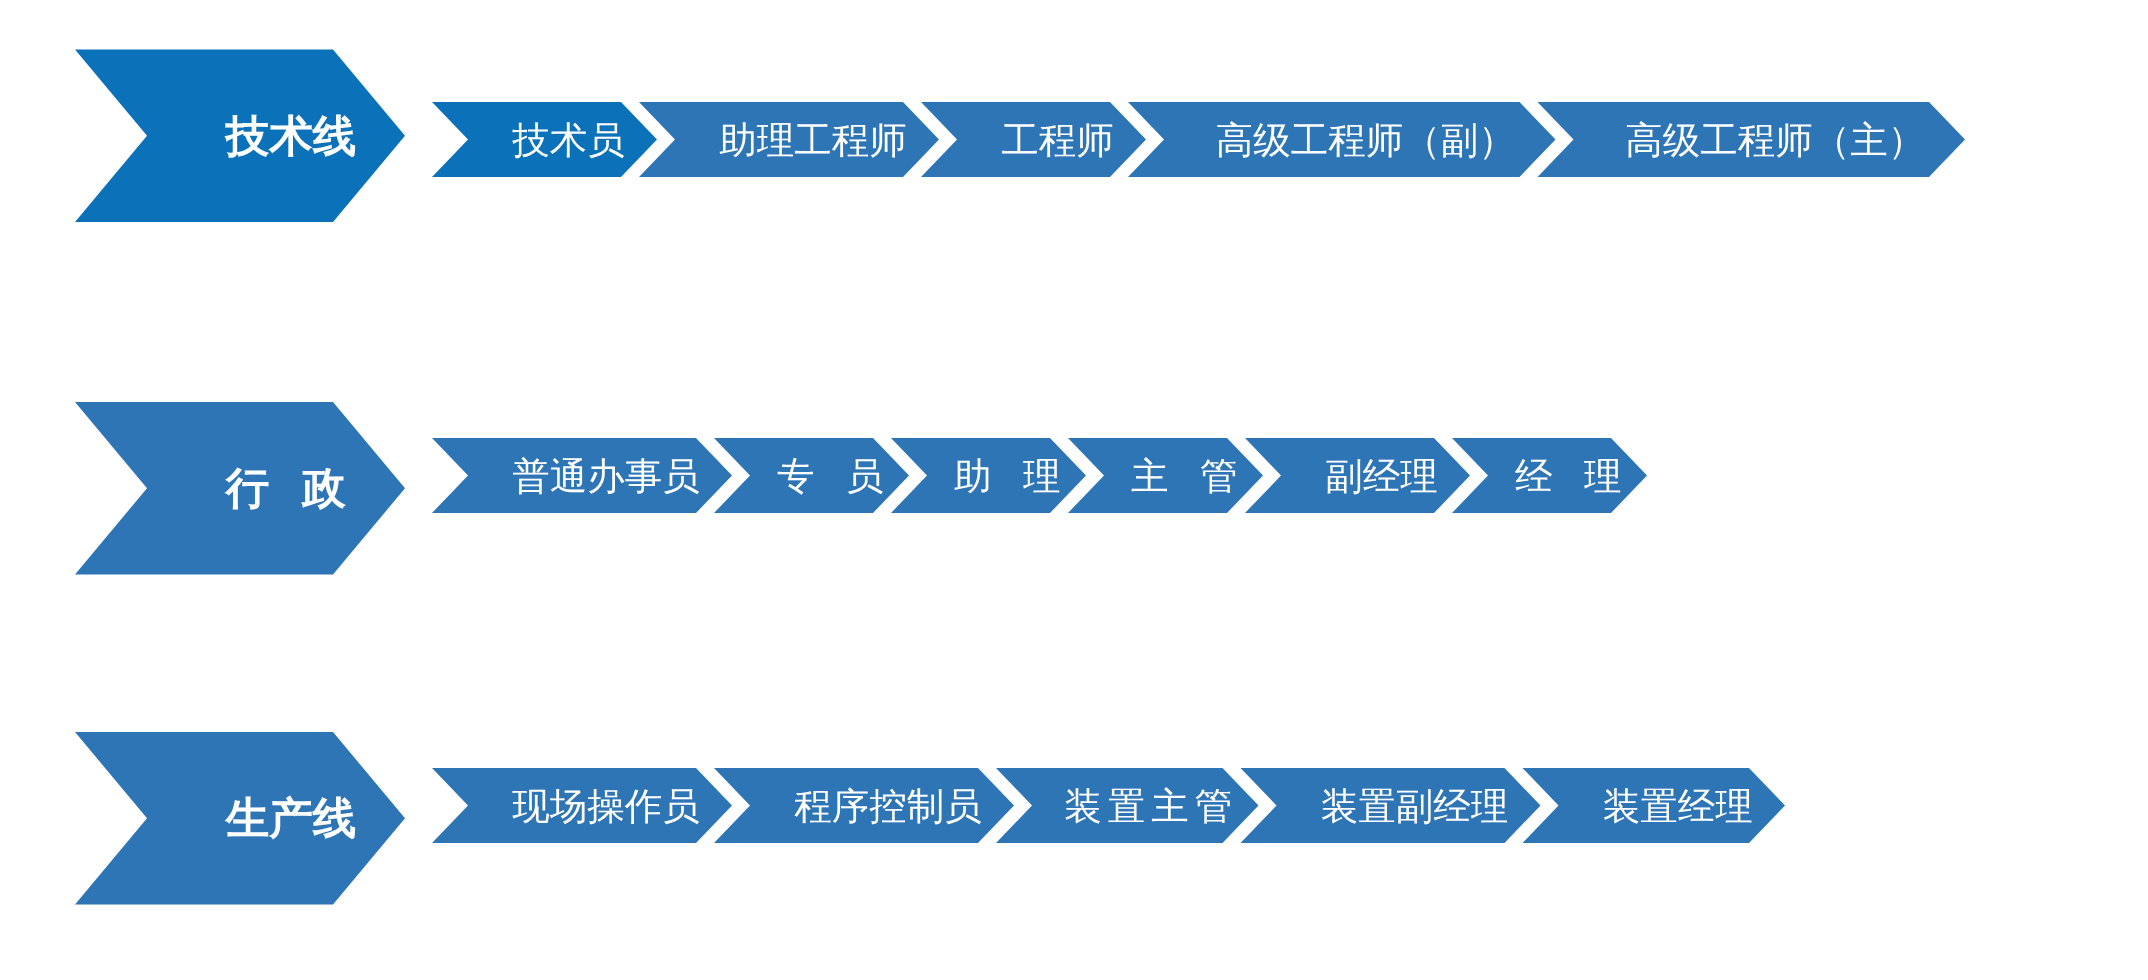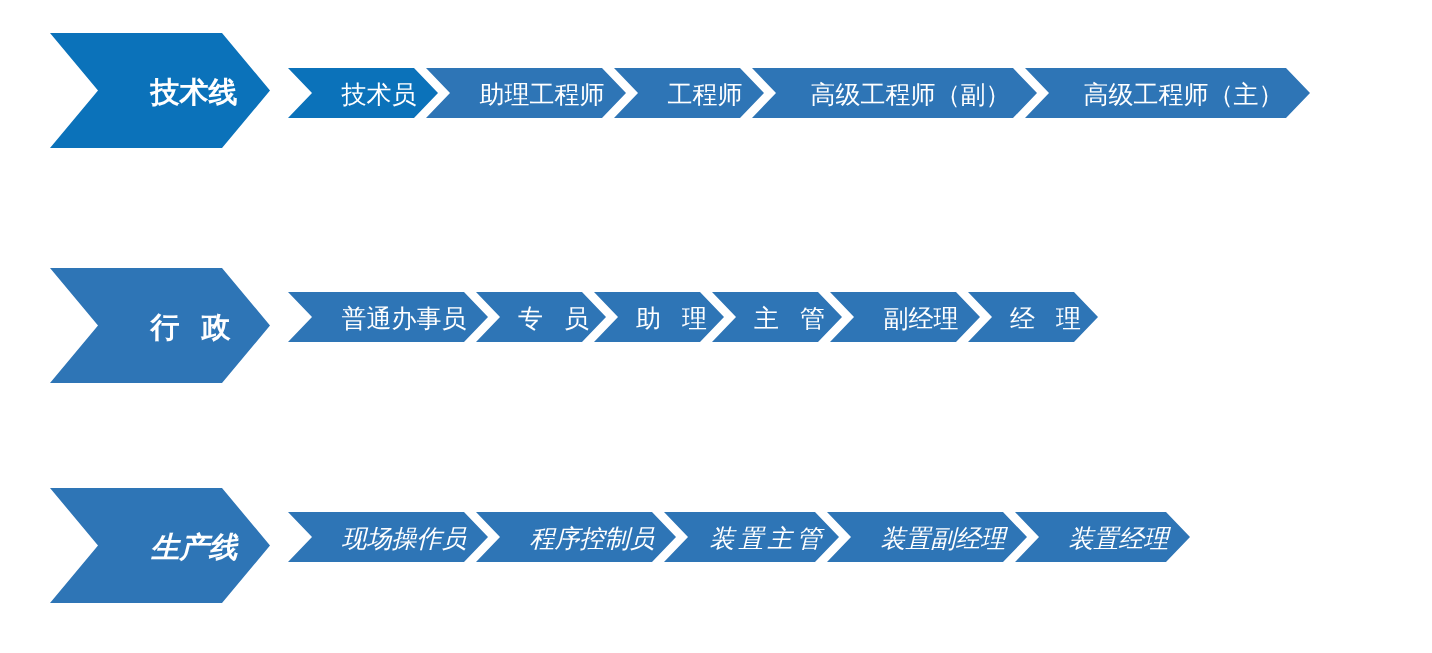--- a/index.html
+++ b/index.html
@@ -84,21 +84,21 @@
         <polygon points="594.0,292.0 700.0,292.0 724.0,317.0 700.0,342.0 594.0,342.0 618.0,317.0" fill="#2E75B6" class="chev-shape"></polygon>
         <text class="chev-label step-label-text sp1" x="675.0" y="318.0">助 理</text>
         <polygon points="712.0,292.0 818.0,292.0 842.0,317.0 818.0,342.0 712.0,342.0 736.0,317.0" fill="#2E75B6" class="chev-shape"></polygon>
         <text class="chev-label step-label-text sp1" x="793.0" y="318.0">主 管</text>
         <polygon points="830.0,292.0 956.0,292.0 980.0,317.0 956.0,342.0 830.0,342.0 854.0,317.0" fill="#2E75B6" class="chev-shape"></polygon>
         <text class="chev-label step-label-text sp0" x="921.0" y="318.0">副经理</text>
         <polygon points="968.0,292.0 1074.0,292.0 1098.0,317.0 1074.0,342.0 968.0,342.0 992.0,317.0" fill="#2E75B6" class="chev-shape"></polygon>
         <text class="chev-label step-label-text sp1" x="1049.0" y="318.0">经 理</text>
       </svg>
     </div>
-    <div class="track-row" style="top: 0px; height: 653px; font-style: italic;">
+    <div class="track-row" style="top: 0px; height: 653px;">
       <svg class="chev-svg" width="1432" height="653">
         <polygon points="50.0,488.0 222.0,488.0 270.0,545.5 222.0,603.0 50.0,603.0 98.0,545.5" fill="#2E75B6" class="chev-shape"></polygon>
         <text class="chev-label track-label-text sp0" x="194.0" y="546.5">生产线</text>
         <polygon points="288.0,512.0 464.0,512.0 488.0,537.0 464.0,562.0 288.0,562.0 312.0,537.0" fill="#2E75B6" class="chev-shape"></polygon>
         <text class="chev-label step-label-text sp0" x="404.0" y="538.0">现场操作员</text>
         <polygon points="476.0,512.0 652.0,512.0 676.0,537.0 652.0,562.0 476.0,562.0 500.0,537.0" fill="#2E75B6" class="chev-shape"></polygon>
         <text class="chev-label step-label-text sp0" x="592.0" y="538.0">程序控制员</text>
         <polygon points="664.0,512.0 815.0,512.0 839.0,537.0 815.0,562.0 664.0,562.0 688.0,537.0" fill="#2E75B6" class="chev-shape"></polygon>
         <text class="chev-label step-label-text sp2" x="767.5" y="538.0">装置主管</text>
         <polygon points="827.0,512.0 1003.0,512.0 1027.0,537.0 1003.0,562.0 827.0,562.0 851.0,537.0" fill="#2E75B6" class="chev-shape"></polygon>

